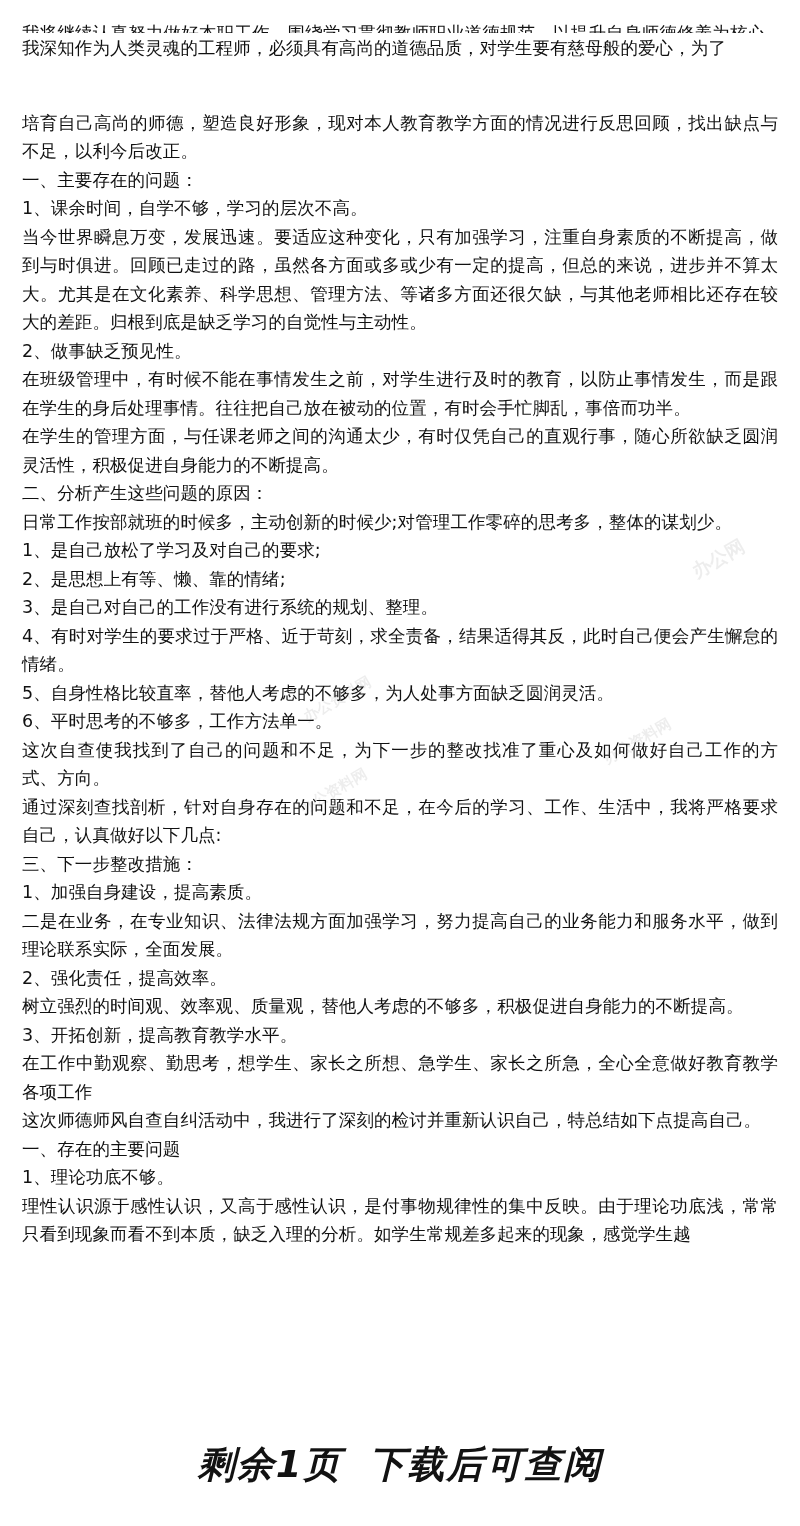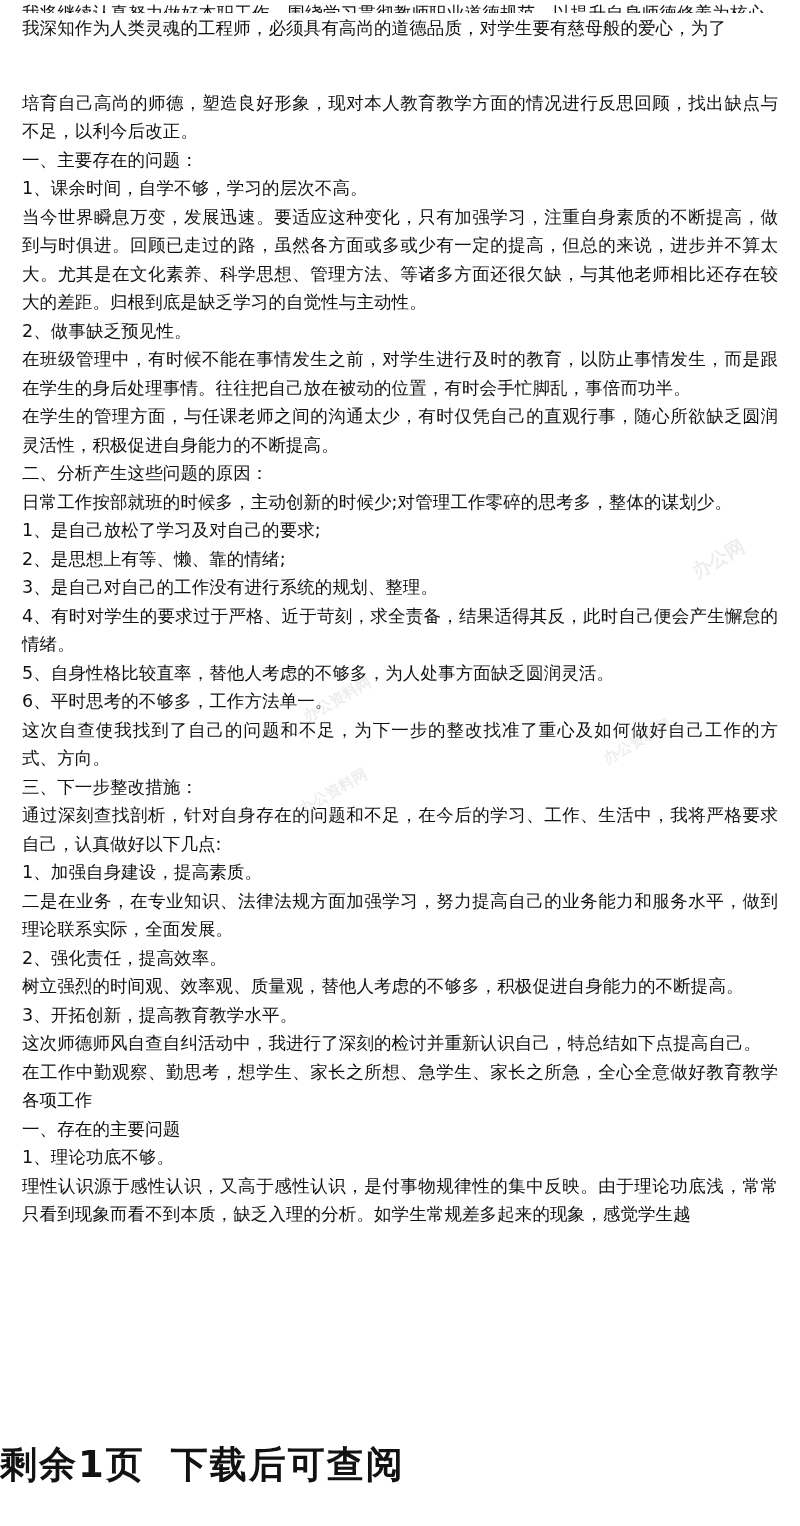--- a/index.html
+++ b/index.html
@@ -19,21 +19,21 @@
     position: relative;
     width: 800px;
     height: 1526px;
     box-sizing: border-box;
     padding: 0 22px;
     background: #fff;
   }
   .doc-body {
     position: relative;
     z-index: 2;
-    padding-top: 2px;
+    padding-top: 22px;
   }
   
   .clipped-line {
     font-size: 17.5px;
     line-height: 22px;
     height: 11px;
     overflow: hidden;
     color: #111;
     letter-spacing: 0.2px;
     margin-bottom: 1px;
@@ -64,21 +64,23 @@
     white-space: nowrap;
     pointer-events: none;
     font-weight: bold;
   }
   .wm.small { font-size: 15px; }
   .footer {
     position: absolute;
     left: 0;
     right: 0;
     bottom: 36px;
+    text-align: center;
     z-index: 3;
+    font-style: italic;
   }
   .footer-text {
     font-size: 37px;
     font-weight: bold;
     letter-spacing: 2px;
     color: #121212;
     font-family: "DejaVu Sans", "Liberation Sans", sans-serif;
   }
   .footer-text .sep {
     display: inline-block;
@@ -108,29 +110,29 @@
     <p class="line">在学生的管理方面，与任课老师之间的沟通太少，有时仅凭自己的直观行事，随心所欲缺乏圆润灵活性，积极促进自身能力的不断提高。</p>
     <p class="line head">二、分析产生这些问题的原因：</p>
     <p class="line">日常工作按部就班的时候多，主动创新的时候少;对管理工作零碎的思考多，整体的谋划少。</p>
     <p class="line">1、是自己放松了学习及对自己的要求;</p>
     <p class="line">2、是思想上有等、懒、靠的情绪;</p>
     <p class="line">3、是自己对自己的工作没有进行系统的规划、整理。</p>
     <p class="line">4、有时对学生的要求过于严格、近于苛刻，求全责备，结果适得其反，此时自己便会产生懈怠的情绪。</p>
     <p class="line">5、自身性格比较直率，替他人考虑的不够多，为人处事方面缺乏圆润灵活。</p>
     <p class="line">6、平时思考的不够多，工作方法单一。</p>
     <p class="line">这次自查使我找到了自己的问题和不足，为下一步的整改找准了重心及如何做好自己工作的方式、方向。</p>
+    <p class="line">通过深刻查找剖析，针对自身存在的问题和不足，在今后的学习、工作、生活中，我将严格要求自己，认真做好以下几点:</p>
     <p class="line head">三、下一步整改措施：</p>
-    <p class="line">通过深刻查找剖析，针对自身存在的问题和不足，在今后的学习、工作、生活中，我将严格要求自己，认真做好以下几点:</p>
     <p class="line">1、加强自身建设，提高素质。</p>
     <p class="line">二是在业务，在专业知识、法律法规方面加强学习，努力提高自己的业务能力和服务水平，做到理论联系实际，全面发展。</p>
     <p class="line">2、强化责任，提高效率。</p>
     <p class="line">树立强烈的时间观、效率观、质量观，替他人考虑的不够多，积极促进自身能力的不断提高。</p>
     <p class="line">3、开拓创新，提高教育教学水平。</p>
+    <p class="line">在工作中勤观察、勤思考，想学生、家长之所想、急学生、家长之所急，全心全意做好教育教学各项工作</p>
     <p class="line">这次师德师风自查自纠活动中，我进行了深刻的检讨并重新认识自己，特总结如下点提高自己。</p>
-    <p class="line">在工作中勤观察、勤思考，想学生、家长之所想、急学生、家长之所急，全心全意做好教育教学各项工作</p>
     <p class="line head">一、存在的主要问题</p>
     <p class="line">1、理论功底不够。</p>
     <p class="line">理性认识源于感性认识，又高于感性认识，是付事物规律性的集中反映。由于理论功底浅，常常只看到现象而看不到本质，缺乏入理的分析。如学生常规差多起来的现象，感觉学生越</p>
   </div>
 
   <div class="footer">
     <div class="footer-text">
       <span>剩余1页</span><span class="sep"></span><span>下载后可查阅</span>
     </div>
   </div>

